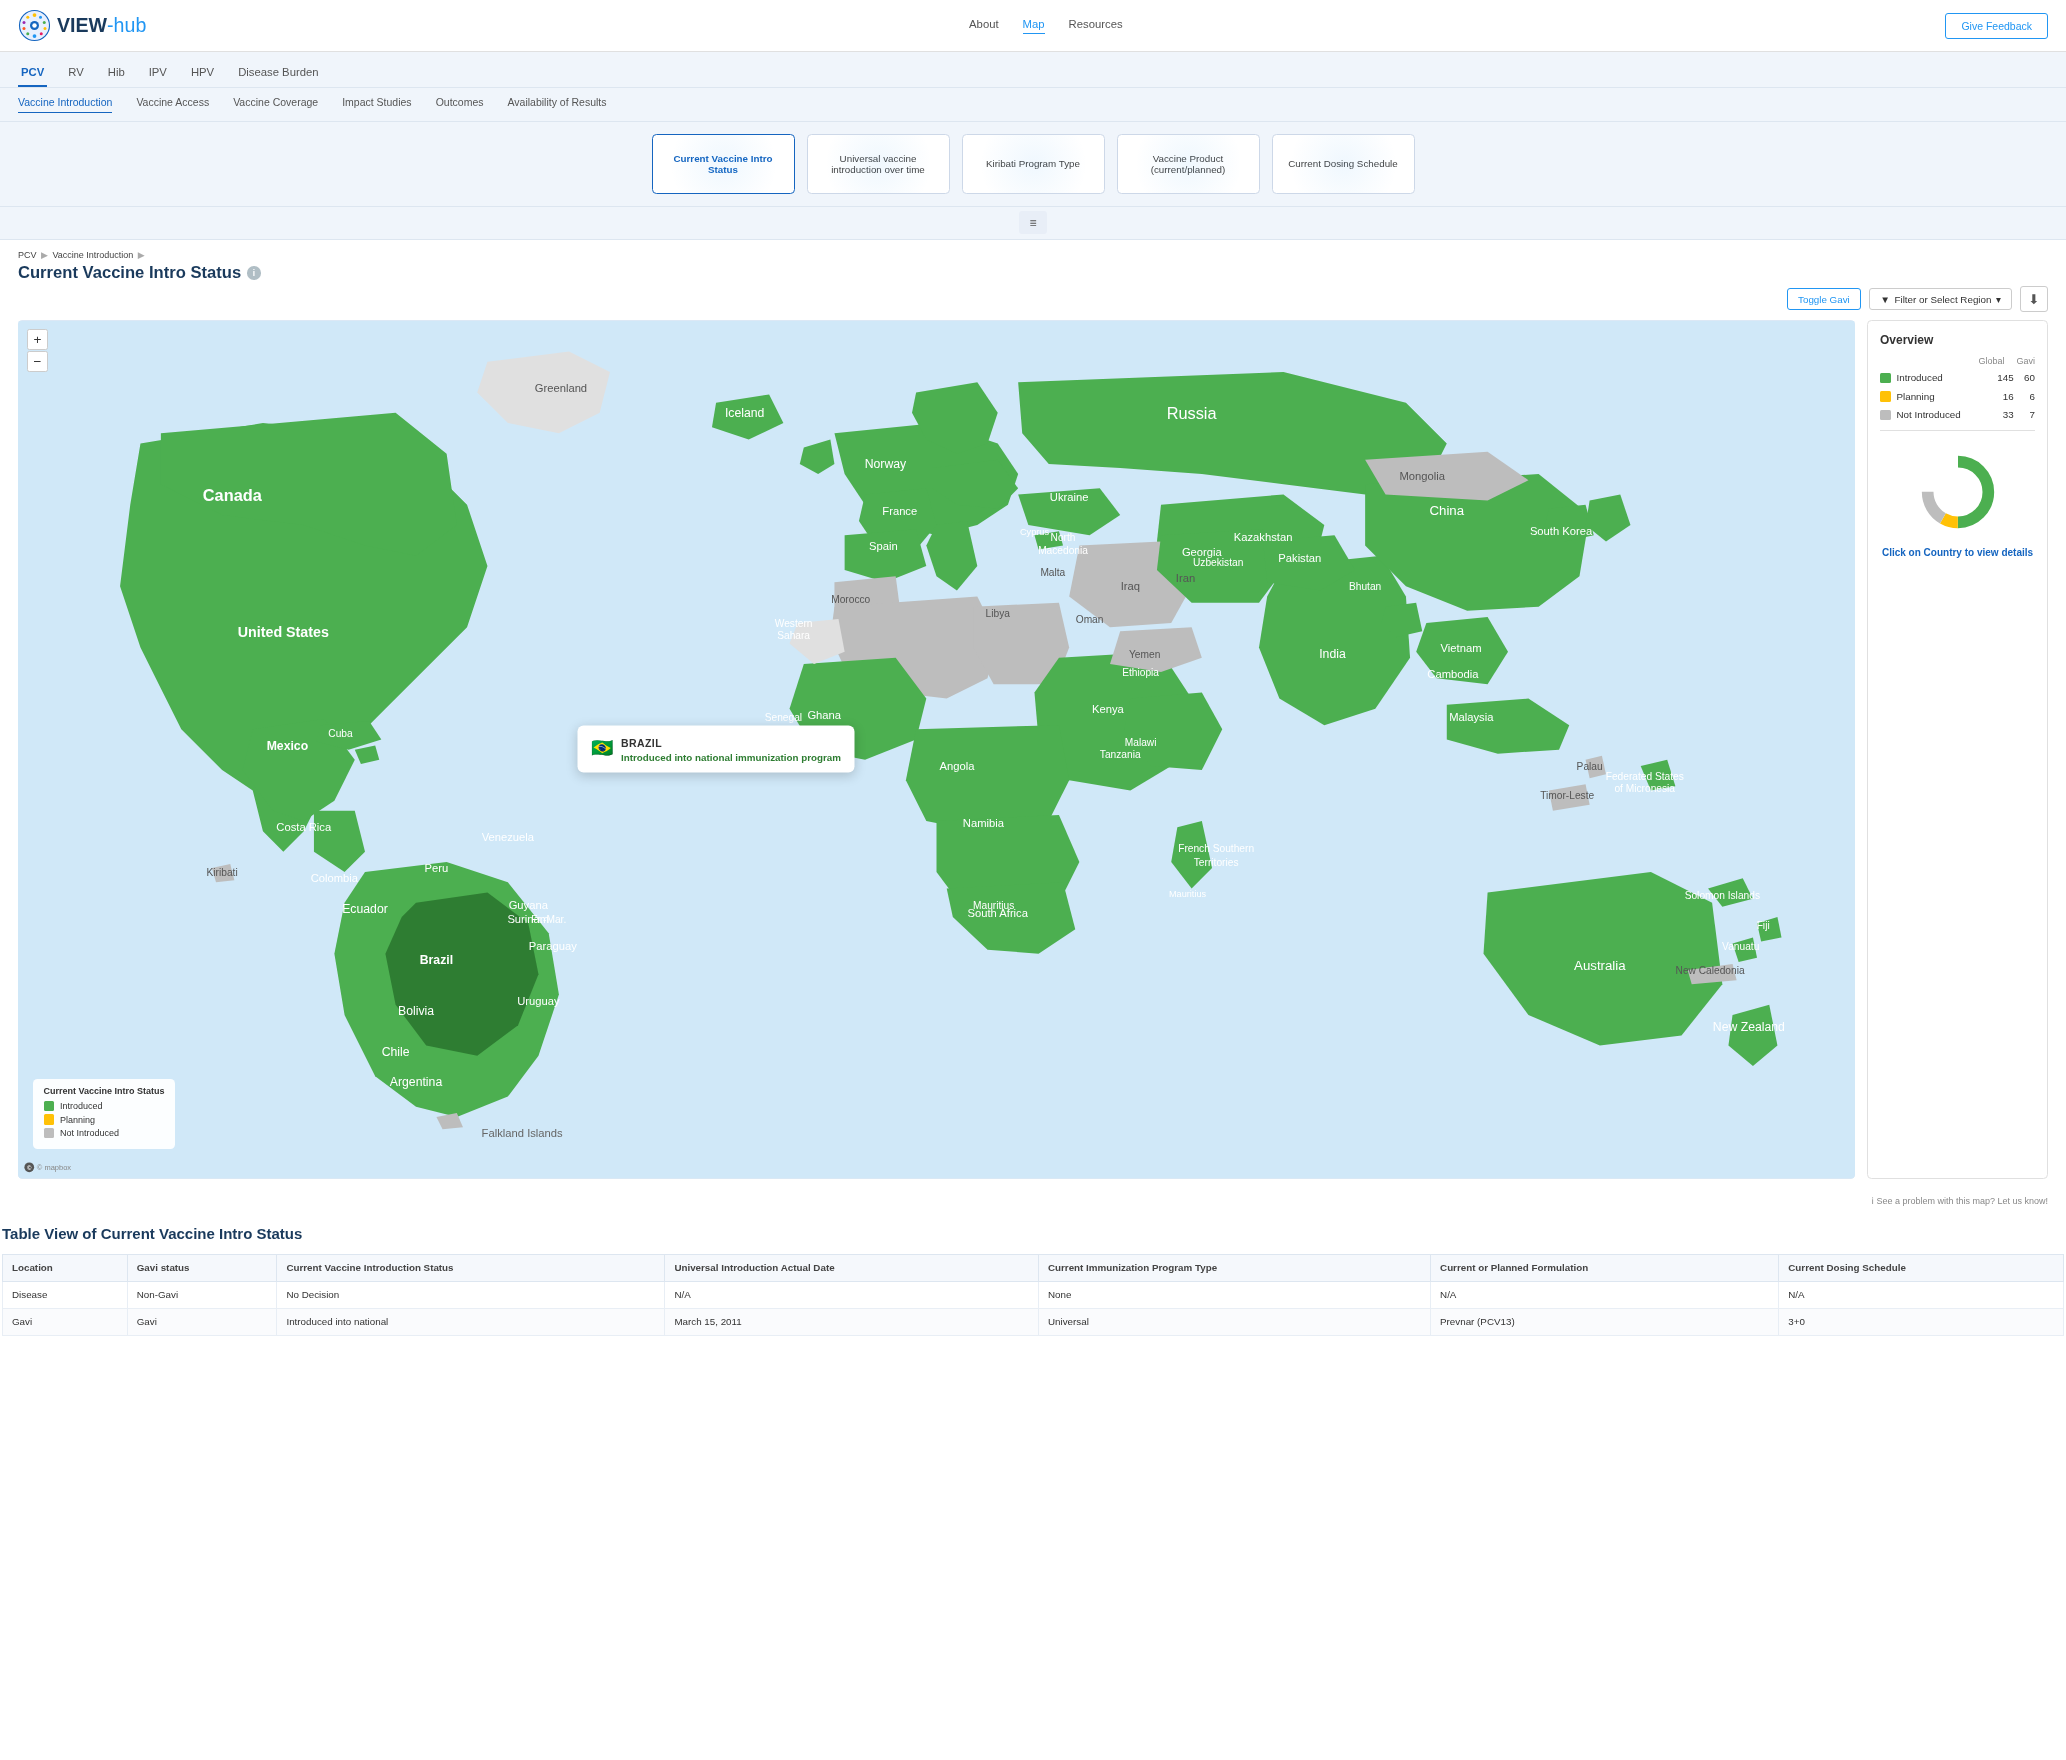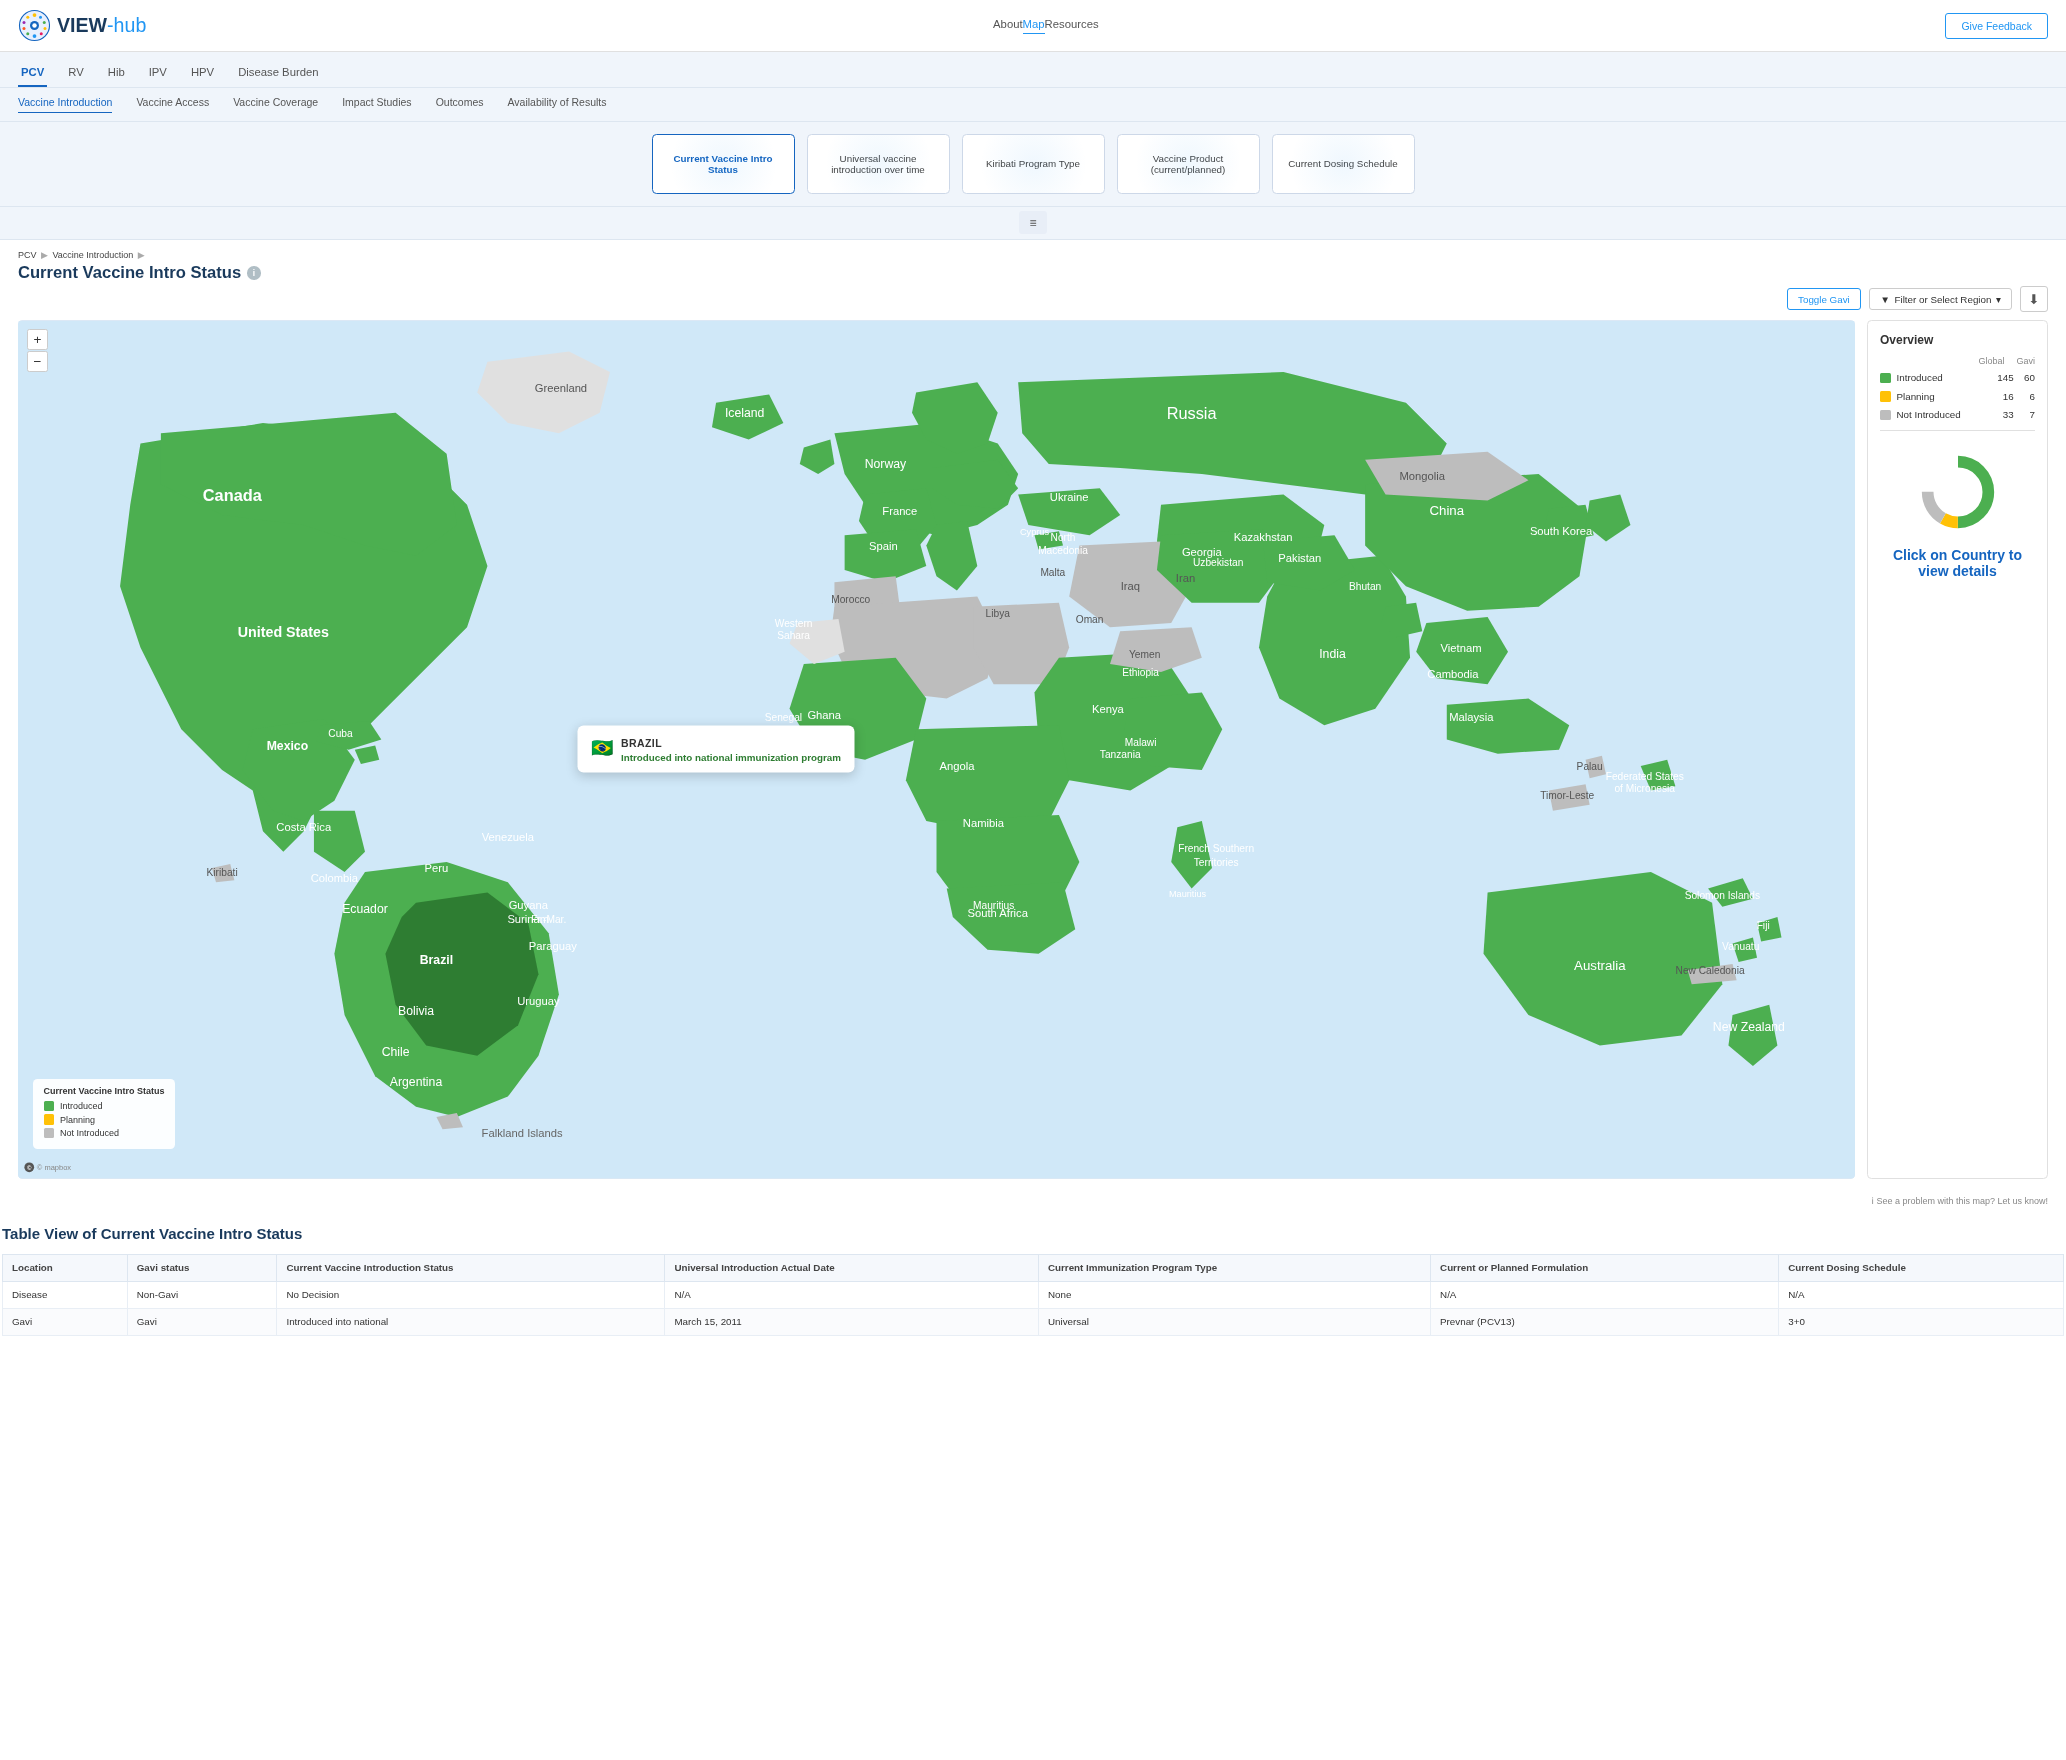--- a/index.html
+++ b/index.html
@@ -4,21 +4,21 @@
   <style>
     * { box-sizing: border-box; margin: 0; padding: 0; }
     body { font-family: Arial, Helvetica, sans-serif; background: #fff; color: #333; font-size: 9.8px; }
 
     
     .header { display: flex; align-items: center; justify-content: space-between; padding: 9px 18px; border-bottom: 0.8px solid #e0e0e0; }
     .header-logo { display: flex; align-items: center; gap: 6px; }
     .logo-icon { width: 33px; height: 33px; }
     .logo-text { font-size: 19.6px; font-weight: 700; color: #1a3a5c; }
     .logo-text span { color: #2196F3; font-weight: 300; }
-    .header-nav { display: flex; align-items: center; }
+    .header-nav { display: flex; gap: 24px; align-items: center; }
     .nav-item { color: #555; text-decoration: none; font-size: 11.3px; cursor: pointer; padding-bottom: 3px; }
     .nav-item.active { color: #2196F3; border-bottom: 1.5px solid #2196F3; }
     .feedback-btn { border: 0.8px solid #2196F3; color: #2196F3; background: #fff; padding: 6px 15px; border-radius: 3px; cursor: pointer; font-size: 10.5px; }
 
     
     .vaccine-tabs { display: flex; gap: 18px; padding: 7.5px 18px 0; background: #f0f5fb; border-bottom: 0.8px solid #dde6f0; }
     .vaccine-tab { padding: 6px 3px 7.5px; font-size: 11.3px; color: #555; cursor: pointer; border-bottom: 2.3px solid transparent; font-weight: 500; }
     .vaccine-tab.active { color: #1565C0; border-bottom: 2.3px solid #1565C0; font-weight: 700; }
 
     
@@ -81,21 +81,21 @@
     .overview-table td:first-child { display: flex; align-items: center; gap: 6px; }
     .ov-dot { width: 10.5px; height: 10.5px; border-radius: 1.5px; flex-shrink: 0; }
     .ov-num { text-align: right; padding-right: 9px; }
     .ov-gavi { text-align: right; }
     .ov-divider { border: none; border-top: 0.8px solid #e0e0e0; margin: 6px 0; }
 
     
     .donut-container { display: flex; justify-content: center; align-items: center; margin: 12px 0 6px; }
     .donut-svg { width: 98px; height: 98px; }
 
-    .click-hint { text-align: center; font-size: 14px; font-weight: 700; color: #1565C0; margin-top: 3px; }
+    .click-hint { text-align: center; font-size: 10px; font-weight: 700; color: #1565C0; margin-top: 3px; }
 
     
     .map-problem { text-align: right; padding: 3px 18px 6px; font-size: 9px; color: #888; }
 
     
     .table-section { padding: 12px 2px; }
     .table-title { font-size: 15px; font-weight: 600; color: #1a3a5c; margin-bottom: 12px; }
     .data-table { width: 100%; border-collapse: collapse; font-size: 9.8px; }
     .data-table th { background: #f5f8fc; border: 0.8px solid #dde6f0; padding: 7.5px 9px; text-align: left; font-weight: 600; color: #444; vertical-align: bottom; }
     .data-table td { border: 0.8px solid #e8eef5; padding: 7.5px 9px; color: #333; vertical-align: top; }

